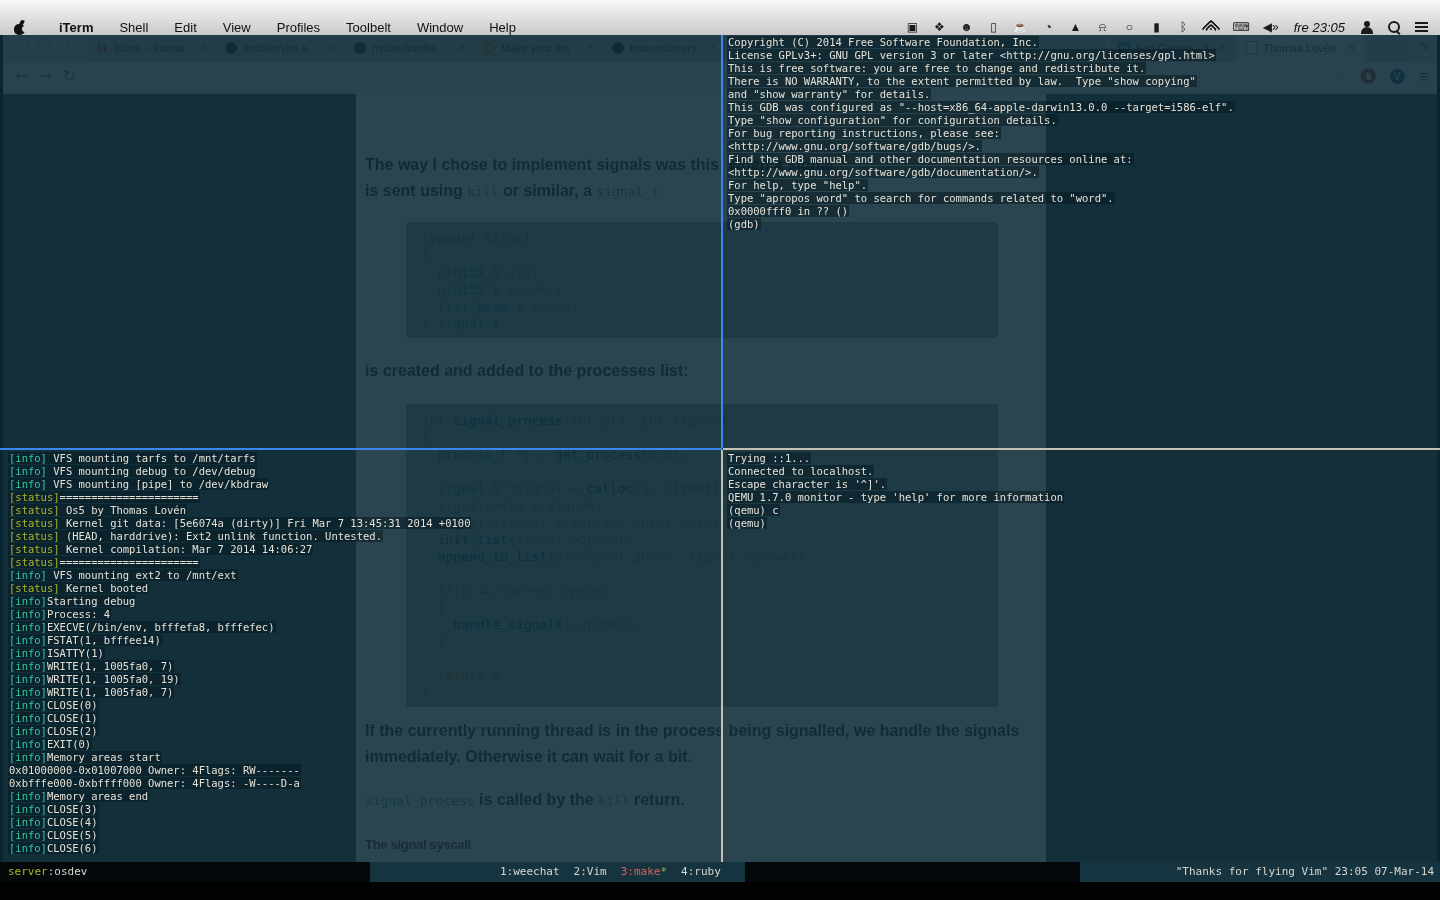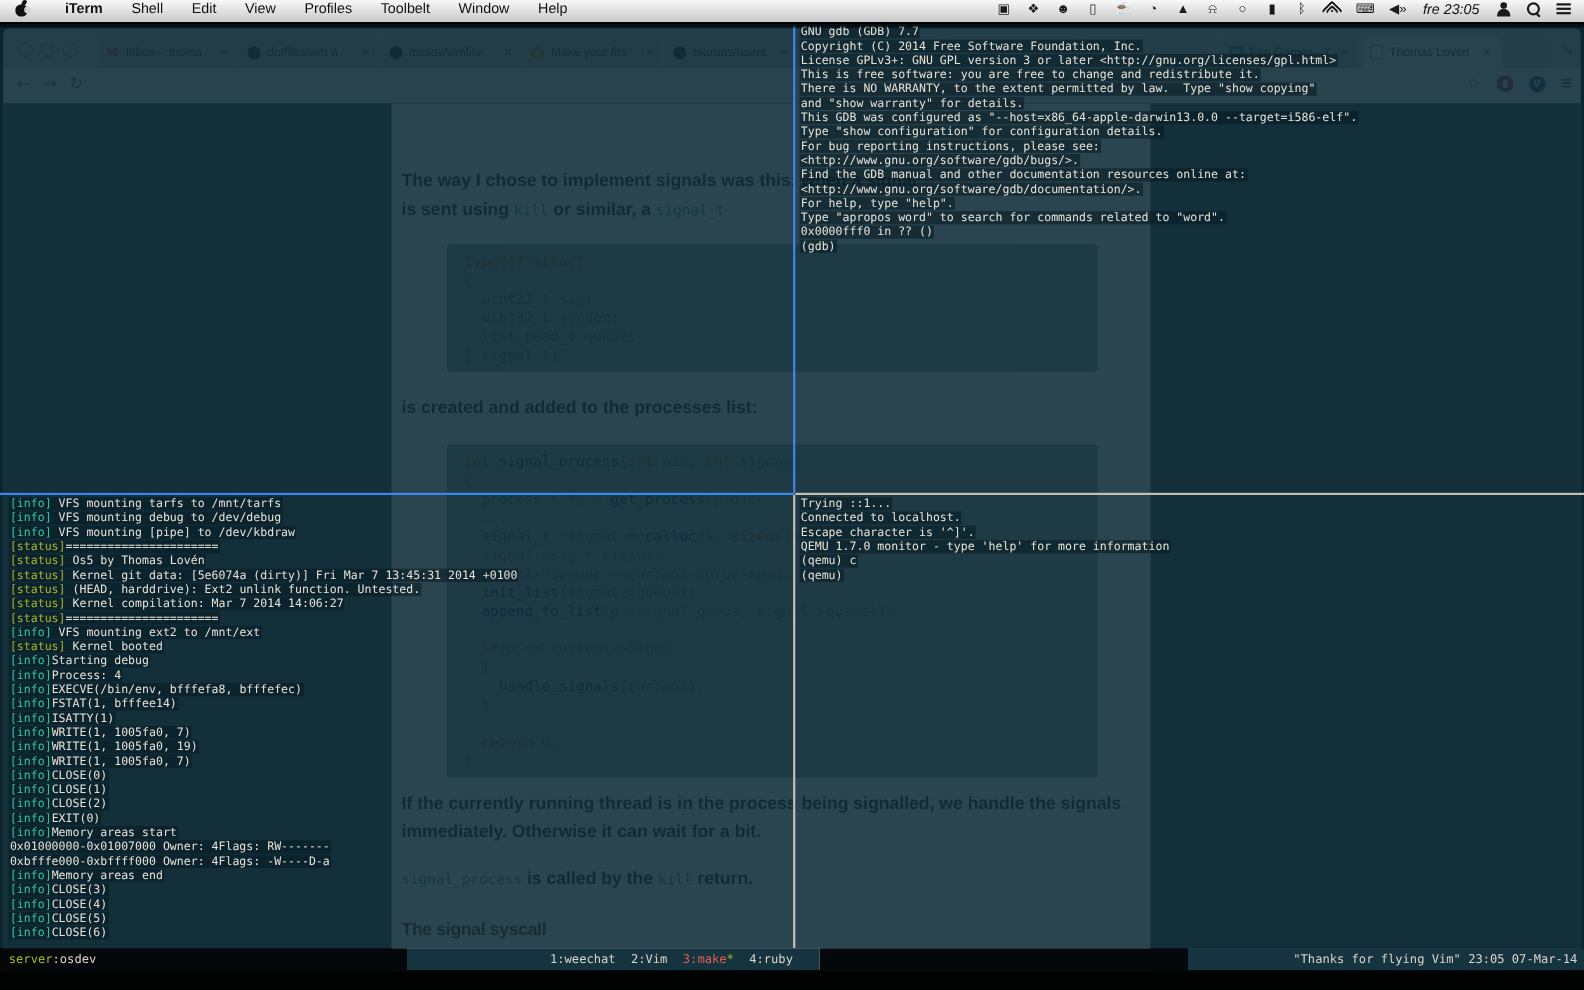--- a/index.html
+++ b/index.html
@@ -1,22 +1,22 @@
 <!DOCTYPE html>
 <html><head>
 <meta charset="utf-8">
 <style>
   html,body{margin:0;padding:0;background:#000;}
   .stage{position:relative;width:1440px;height:900px;overflow:hidden;background:#000;
          font-family:"DejaVu Sans Mono",monospace;}
   
-  .menubar{position:absolute;left:0;top:0;width:1440px;height:20px;
+  .menubar{position:absolute;left:0;top:0;width:1440px;height:35px;
            background:linear-gradient(#f8f8f8,#c9c9c9);color:#111;
            font-family:"Liberation Sans",sans-serif;font-size:13px;
-           display:flex;align-items:flex-start;z-index:50;}
+           display:flex;align-items:flex-end;z-index:50;}
   .menubar .menus{display:flex;align-items:center;gap:26px;margin-left:14px;}
   .menu-item{cursor:default;}
   .menu-item.app{font-weight:bold;}
   .apple{position:relative;width:13px;height:14px;margin-right:6px;}
   .apple .body{position:absolute;left:0;top:3px;width:11px;height:11px;border-radius:5px 5px 5px 5px;background:#111;}
   .apple .bite{position:absolute;left:8px;top:5px;width:6px;height:6px;border-radius:50%;background:#d4d4d4;}
   .apple .leaf{position:absolute;left:6px;top:-1px;width:4px;height:5px;background:#111;border-radius:60% 0 60% 0;transform:rotate(20deg);}
   .mb-right{margin-left:auto;display:flex;align-items:center;gap:13px;margin-right:12px;font-size:12px;}
   .mb-ic{display:inline-flex;align-items:center;justify-content:center;min-width:14px;height:16px;color:#1a1a1a;font-size:12px;}
   .clock{font-size:13px;margin:0 2px;font-style:italic;}
@@ -69,21 +69,21 @@
           font-weight:bold;display:flex;align-items:center;justify-content:center;font-family:"Liberation Sans",sans-serif;}
   .hamb{color:#5a5e62;font-size:17px;}
   
   .pagebg{position:absolute;left:0;top:68px;width:1434px;height:788px;background:#414b50;overflow:hidden;}
   .content{position:absolute;left:353px;top:0;width:690px;height:788px;background:#ffffff;}
   .para{position:absolute;left:9px;width:670px;font-family:"Liberation Sans",sans-serif;
         font-weight:bold;font-size:16px;color:#2e2e2e;}
   .para .ln{height:26px;white-space:nowrap;}
   .para .pc{font-family:"DejaVu Sans Mono",monospace;font-weight:normal;font-size:13px;color:#4f8fa0;}
   .pghead{position:absolute;left:9px;font-family:"Liberation Sans",sans-serif;font-weight:bold;
-          font-size:16px;color:#6e3226;letter-spacing:-0.3px;white-space:nowrap;}
+          font-size:13px;color:#6e3226;letter-spacing:-0.3px;white-space:nowrap;}
   .codeblock{position:absolute;background:#9aa0a0;border-radius:3px;padding:8px 0 6px 16px;
              font-size:13px;line-height:17px;white-space:pre;}
   .codeblock .cp{color:#6a7577;}
   .codeblock .ck{color:#a65f1e;}
   .codeblock .ct{color:#2e7585;text-align:right;}
   .codeblock .cf{color:#0c4a6e;}
 
   
   .term-overlay{position:absolute;left:0;top:0;width:1440px;height:840px;background:rgba(13,43,55,0.88);}
   .term{position:absolute;left:0;top:0;width:1440px;height:878px;font-size:10.5px;line-height:13px;color:#e6e2d8;}

